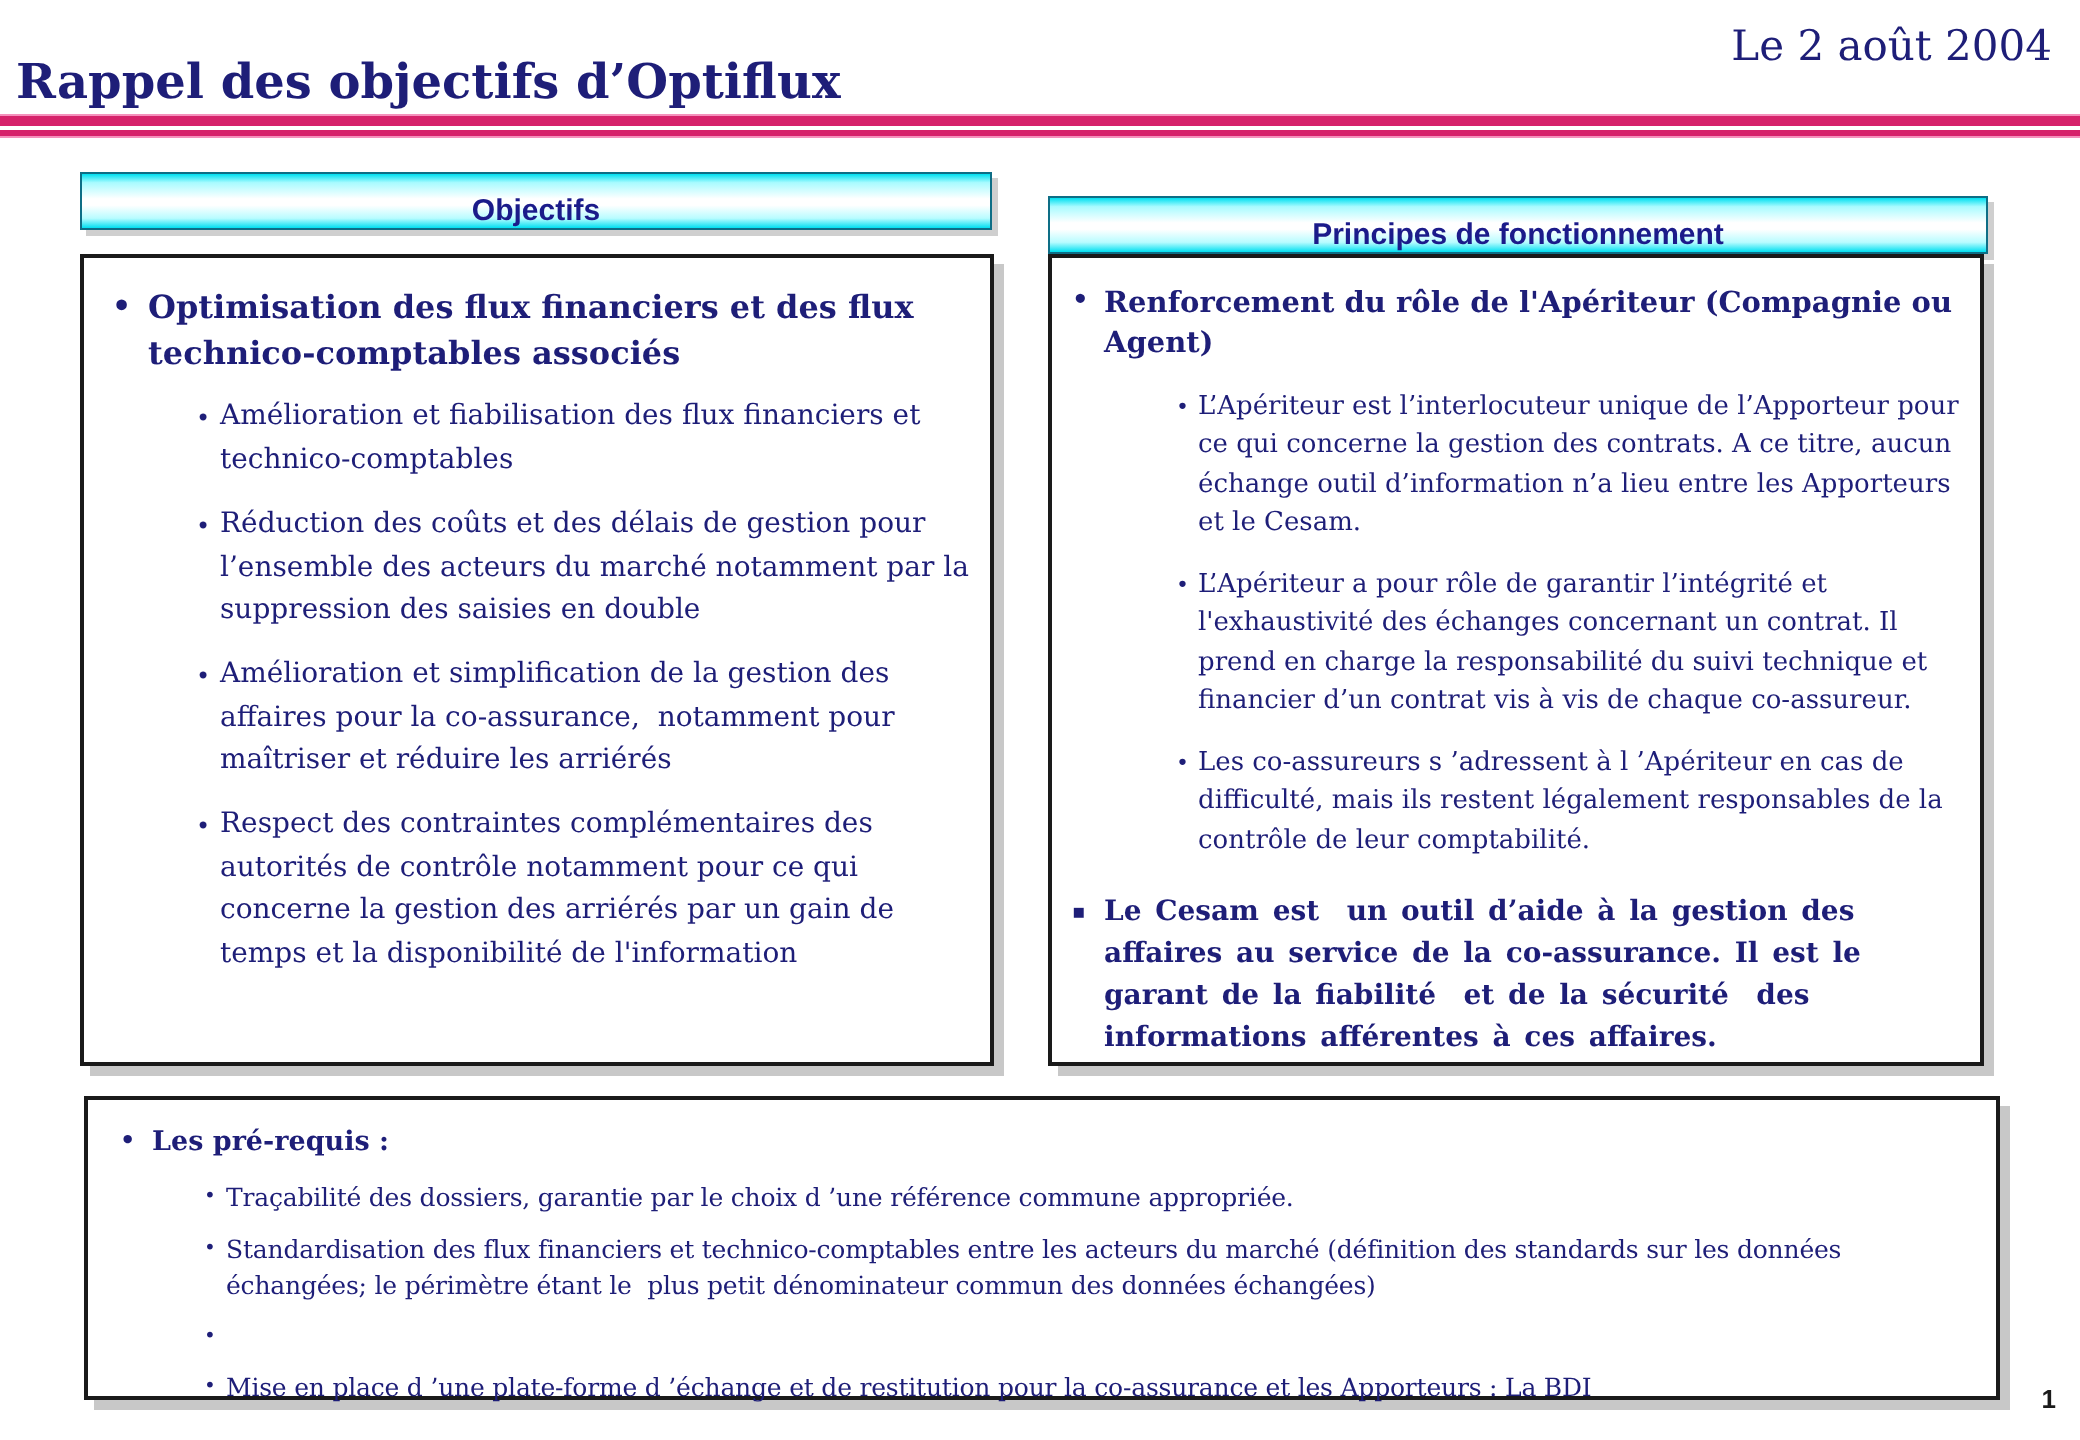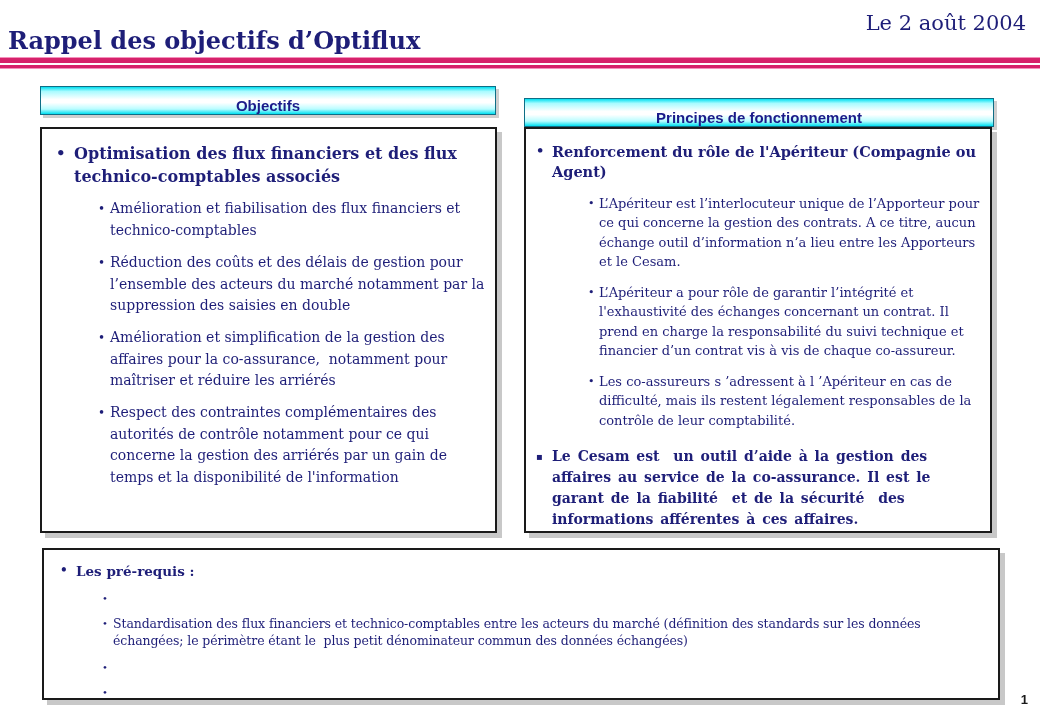--- a/index.html
+++ b/index.html
@@ -123,26 +123,28 @@
   </div>
 </div>
 
 <div class="box box-bottom">
   <div class="bullet lead">
     <span class="mk">•</span>
     <span class="t">Les pré-requis :</span>
   </div>
   <div class="bullet sub">
     <span class="mk">•</span>
+    <span class="t">Traçabilité des dossiers, garantie par le choix d ’une référence commune appropriée.</span>
   </div>
   <div class="bullet sub">
     <span class="mk">•</span>
     <span class="t">Standardisation des flux financiers et technico-comptables entre les acteurs du marché (définition des standards sur les données échangées; le périmètre étant le  plus petit dénominateur commun des données échangées)</span>
   </div>
   <div class="bullet sub">
     <span class="mk">•</span>
   </div>
   <div class="bullet sub">
     <span class="mk">•</span>
+    <span class="t">Mise en place d ’une plate-forme d ’échange et de restitution pour la co-assurance et les Apporteurs : La BDI</span>
   </div>
 </div>
 
 <div class="pagenum">1</div>
 
 </body></html>

